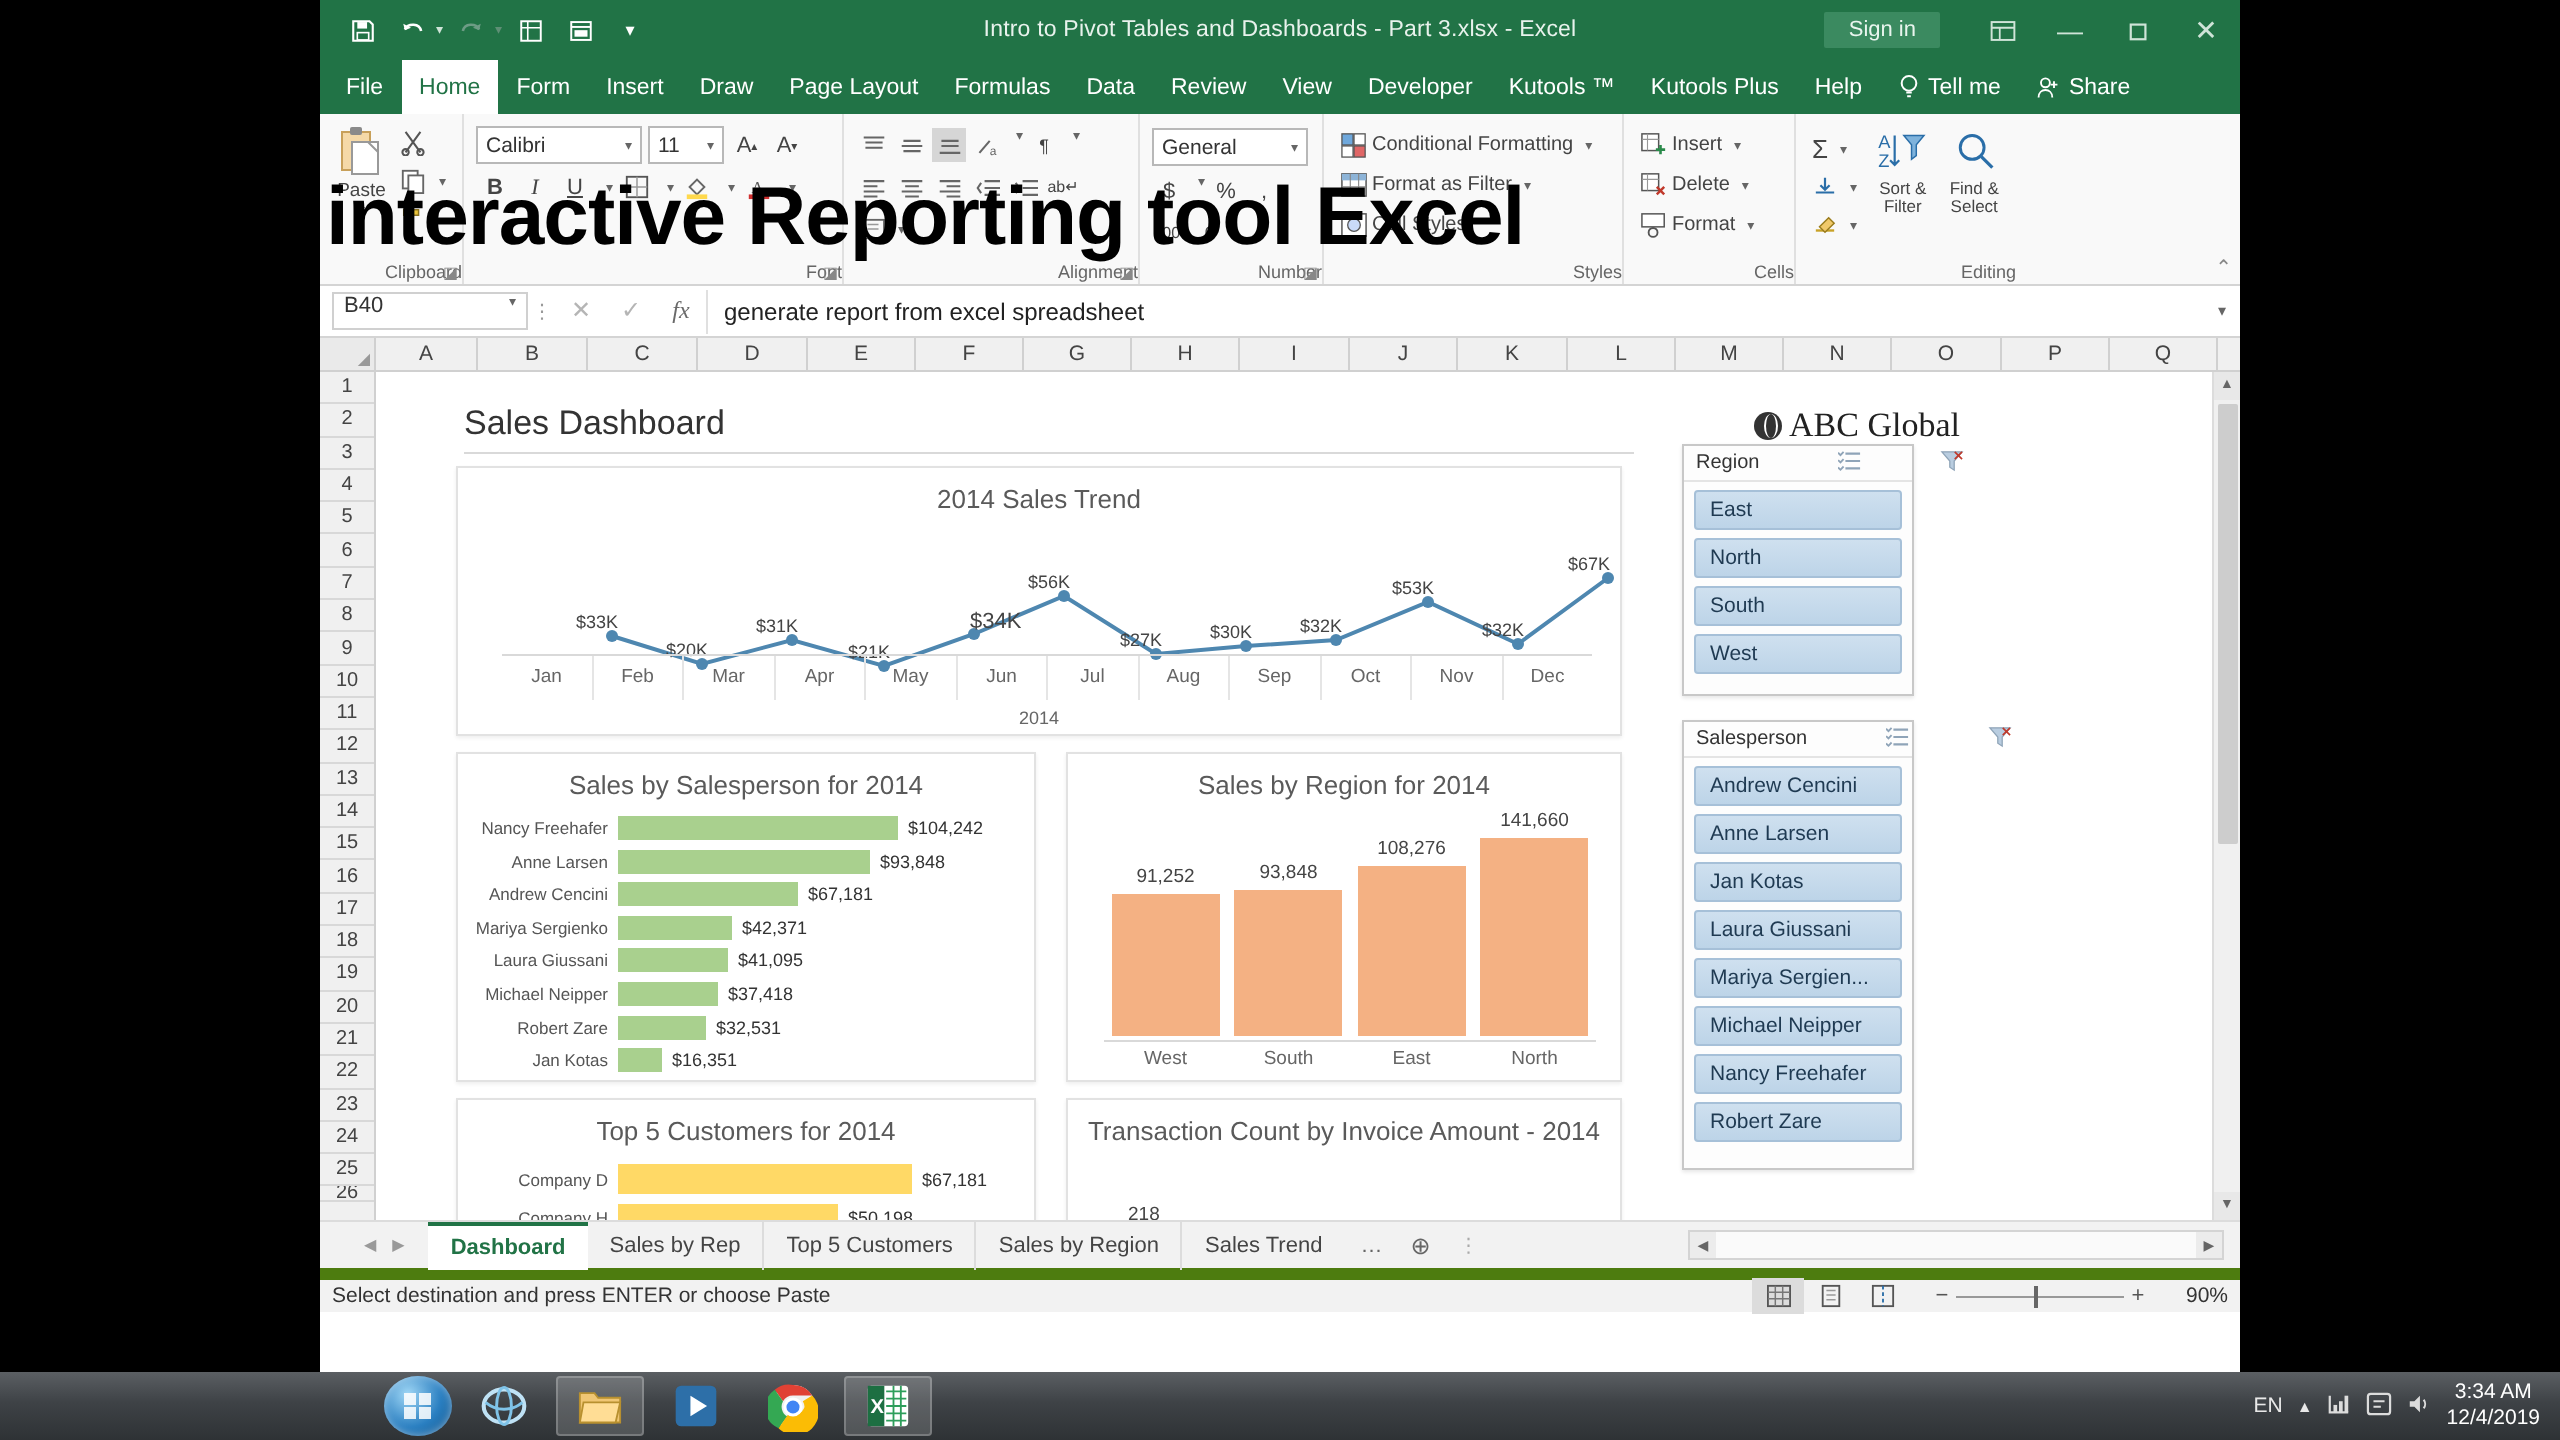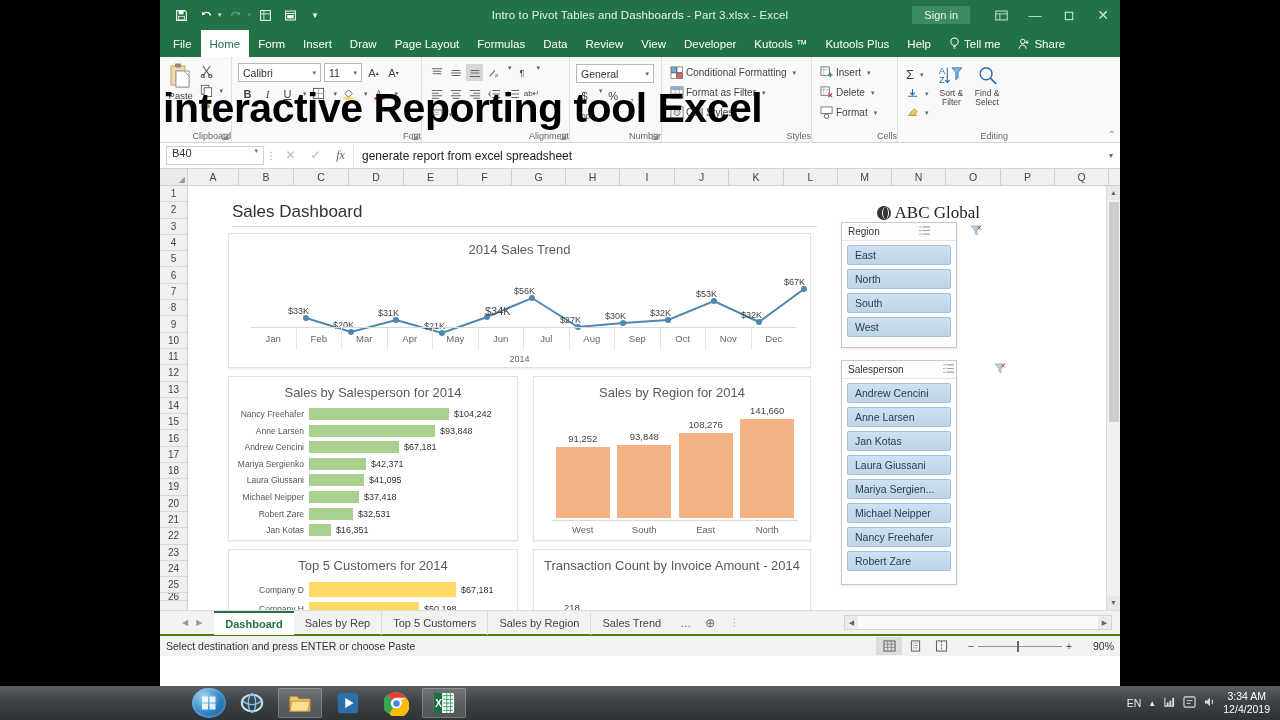--- a/index.html
+++ b/index.html
@@ -241,21 +241,21 @@
   .stab-add { padding: 0 6px; color: #666; font-size: 12px; }
   .stab-dots { padding: 0 8px; color: #aaa; font-size: 10px;}
   .hscroll { margin-left: auto; display:flex; align-items:center; height: 15px; width: 268px; margin-right: 8px;
     border: 1px solid #d4d4d4; background:#fff;}
   .hs-btn { width: 13px; height: 13px; background:#ececec; display:flex; align-items:center; justify-content:center;
      font-size: 7px; color: #666;}
   .hs-track { flex:1; background: #fafafa; height: 13px;}
 
   
   .statusbar {
-    height: 22px; background: #f2f2f2; border-top: 2px solid #4d7c0f;
+    height: 22px; background: #f2f2f2; border-top: 6px solid #4d7c0f;
     display: flex; align-items: center; font-size: 10.5px; color: #333; padding-left: 6px;
   }
   .sb-right { margin-left: auto; display: flex; align-items: center; gap: 0; padding-right: 6px; }
   .view-btn { width: 26px; height: 18px; display:flex; align-items:center; justify-content:center; font-size: 12px; color: #555;}
   .view-btn.active { background: #dcdcdc; }
   .zoom-slider { display: flex; align-items: center; gap: 0; margin-left: 10px; width: 112px;}
   .zs-minus, .zs-plus { width: 14px; text-align:center; color:#555; font-size: 11px;}
   .zs-track { flex:1; height: 1px; background: #999; position: relative;}
   .zs-thumb { position:absolute; left: 46%; top:-5px; width: 2px; height: 11px; background: #666;}
   .zoom-lvl { width: 38px; text-align: right; font-size: 10.5px; color:#333;}

